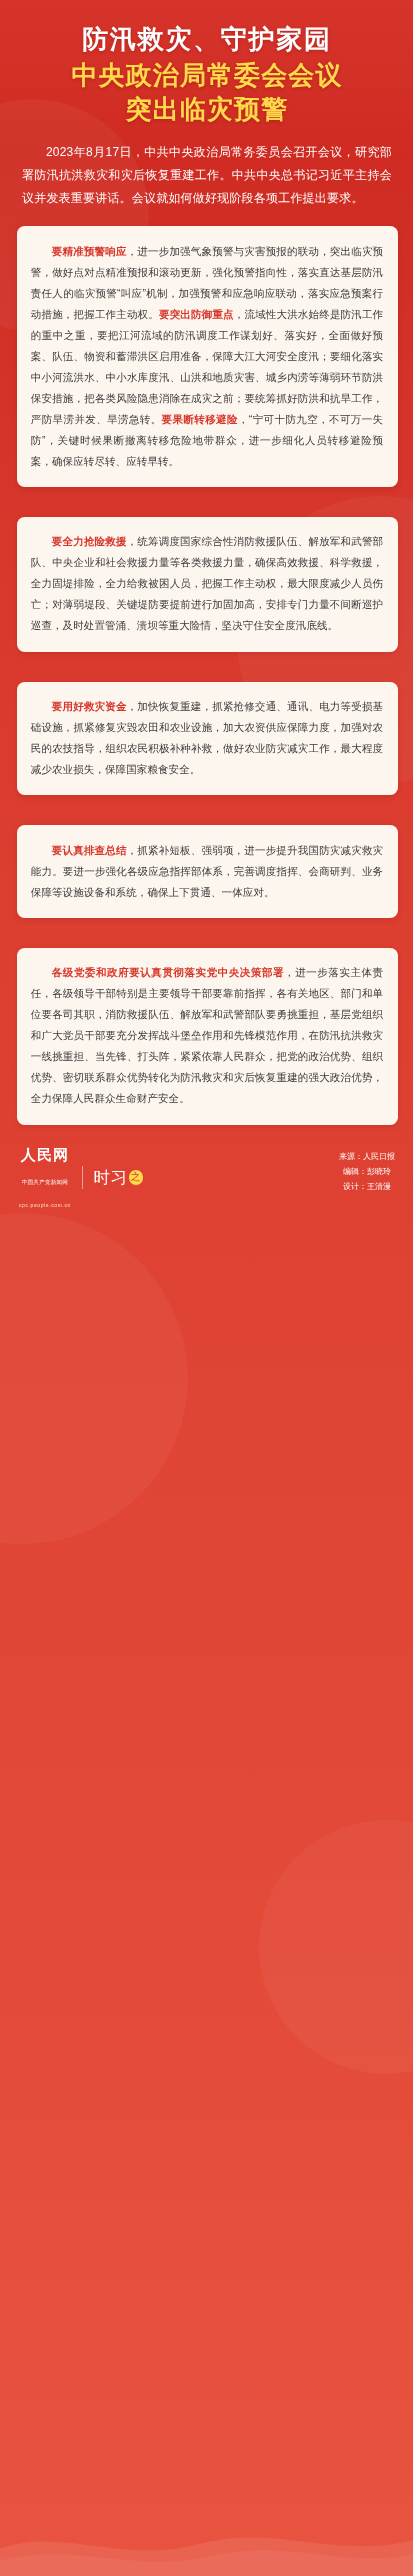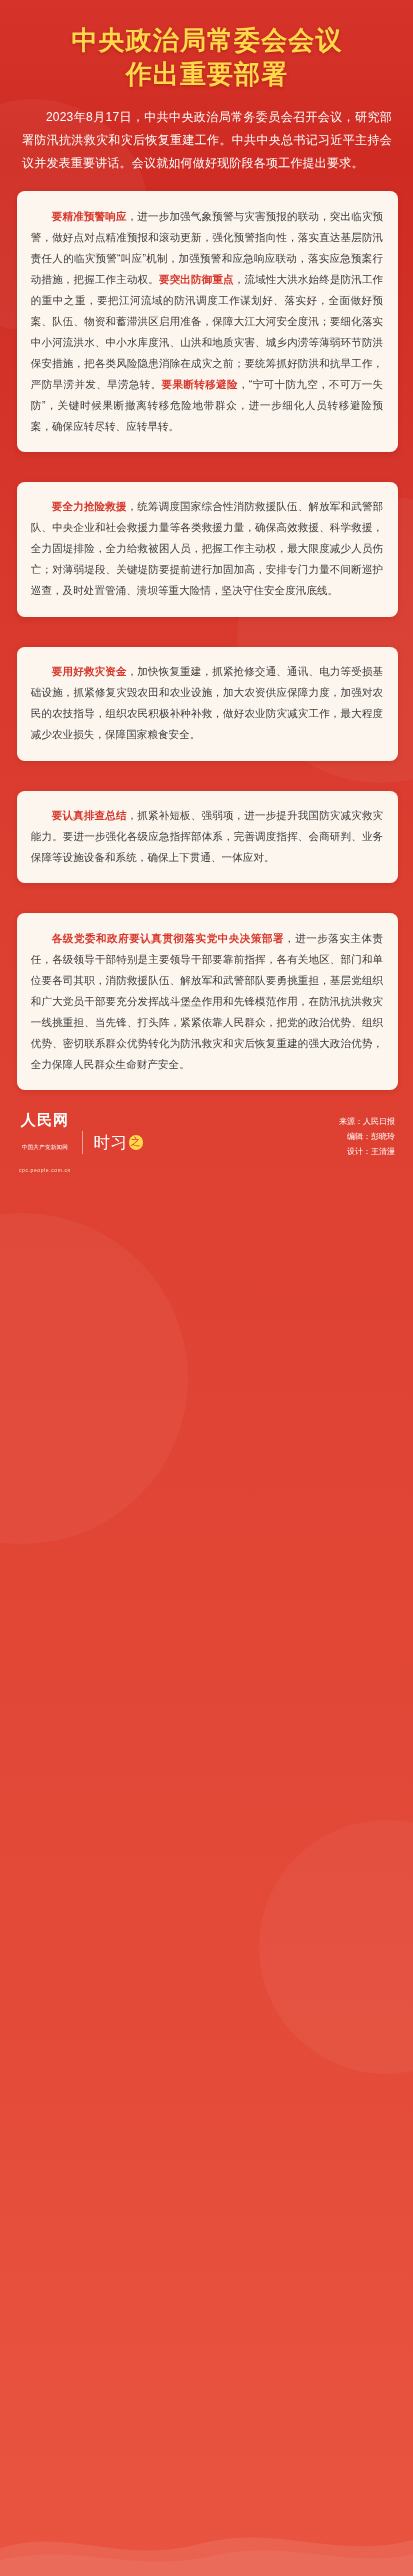--- a/index.html
+++ b/index.html
@@ -152,21 +152,21 @@
     border-radius: 50%;
     background: #ffd94a;
     color: #d7372b;
     font-size: 10px;
     line-height: 14.3px;
     text-align: center;
     vertical-align: 2.2px;
     margin-left: 1.1px;
   }
   .credits {
-    text-align: right;
+    text-align: center;
     color: #ffffff;
     font-size: 8px;
     line-height: 1.85;
     padding-top: 3.3px;
   }
   .wave {
     position: absolute;
     left: 0;
     bottom: 0;
     width: 414px;
@@ -179,22 +179,23 @@
 <body>
 
 <div class="page">
 
   <div class="tex" style="width:232px;height:232px;left:-83px;top:99px;"></div>
   <div class="tex" style="width:287px;height:287px;right:-110px;top:496px;"></div>
   <div class="tex" style="width:331px;height:331px;left:-143px;top:1213px;"></div>
   <div class="tex" style="width:254px;height:254px;right:-99px;top:1820px;"></div>
 
   <div class="header">
+    <div class="title-1">防汛救灾、守护家园</div>
     <div class="title-2">中央政治局常委会会议</div>
-    <div class="title-3">作出重要部署</div>
+    <div class="title-3">突出临灾预警</div>
   </div>
 
   <div class="lead">2023年8月17日，中共中央政治局常务委员会召开会议，研究部署防汛抗洪救灾和灾后恢复重建工作。中共中央总书记习近平主持会议并发表重要讲话。会议就如何做好现阶段各项工作提出要求。</div>
 
   <div class="cards" id="cards">
       <div class="card">
         <p><span class="hl">要精准预警响应</span><span>，进一步加强气象预警与灾害预报的联动，突出临灾预警，做好点对点精准预报和滚动更新，强化预警指向性，落实直达基层防汛责任人的临灾预警“叫应”机制，加强预警和应急响应联动，落实应急预案行动措施，把握工作主动权。</span><span class="hl">要突出防御重点</span><span>，流域性大洪水始终是防汛工作的重中之重，要把江河流域的防汛调度工作谋划好、落实好，全面做好预案、队伍、物资和蓄滞洪区启用准备，保障大江大河安全度汛；要细化落实中小河流洪水、中小水库度汛、山洪和地质灾害、城乡内涝等薄弱环节防洪保安措施，把各类风险隐患消除在成灾之前；要统筹抓好防洪和抗旱工作，严防旱涝并发、旱涝急转。</span><span class="hl">要果断转移避险</span><span>，“宁可十防九空，不可万一失防”，关键时候果断撤离转移危险地带群众，进一步细化人员转移避险预案，确保应转尽转、应转早转。</span></p>
       </div>
       <div class="card">
         <p><span class="hl">要全力抢险救援</span><span>，统筹调度国家综合性消防救援队伍、解放军和武警部队、中央企业和社会救援力量等各类救援力量，确保高效救援、科学救援，全力固堤排险，全力给救被困人员，把握工作主动权，最大限度减少人员伤亡；对薄弱堤段、关键堤防要提前进行加固加高，安排专门力量不间断巡护巡查，及时处置管涌、溃坝等重大险情，坚决守住安全度汛底线。</span></p>

